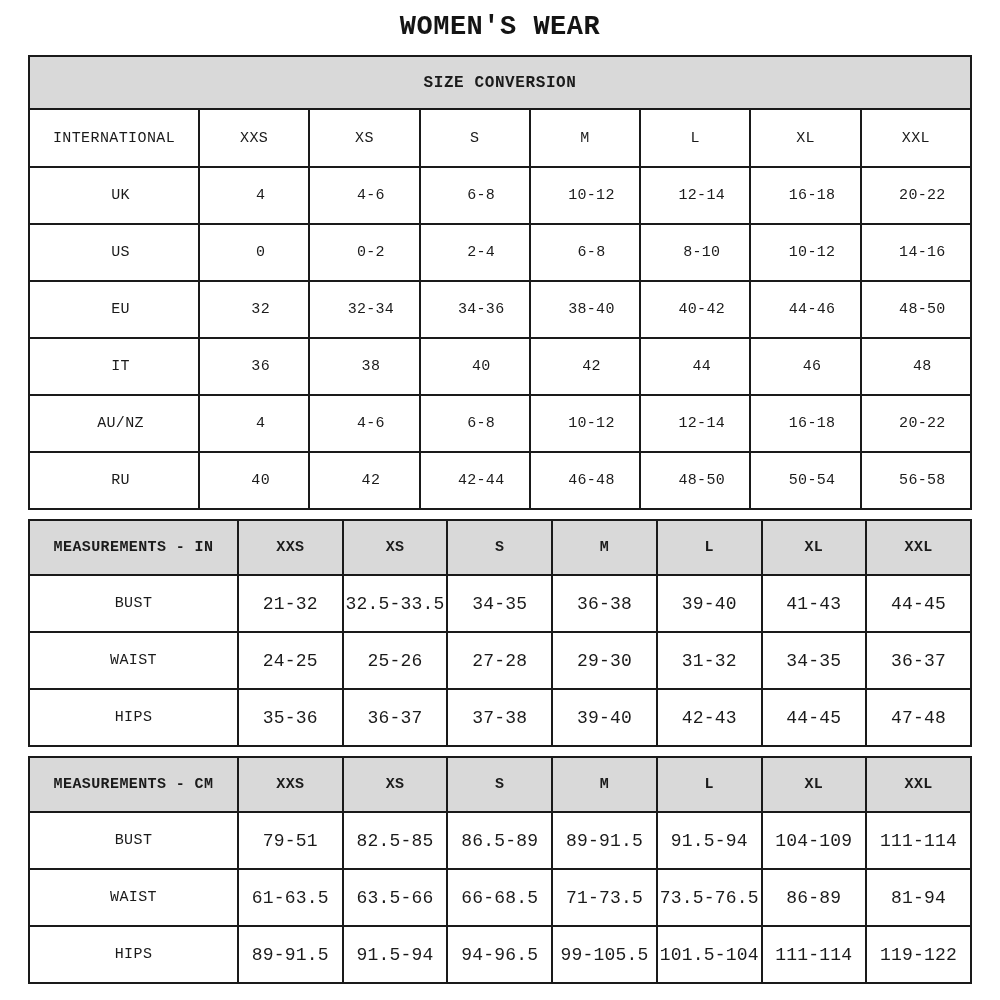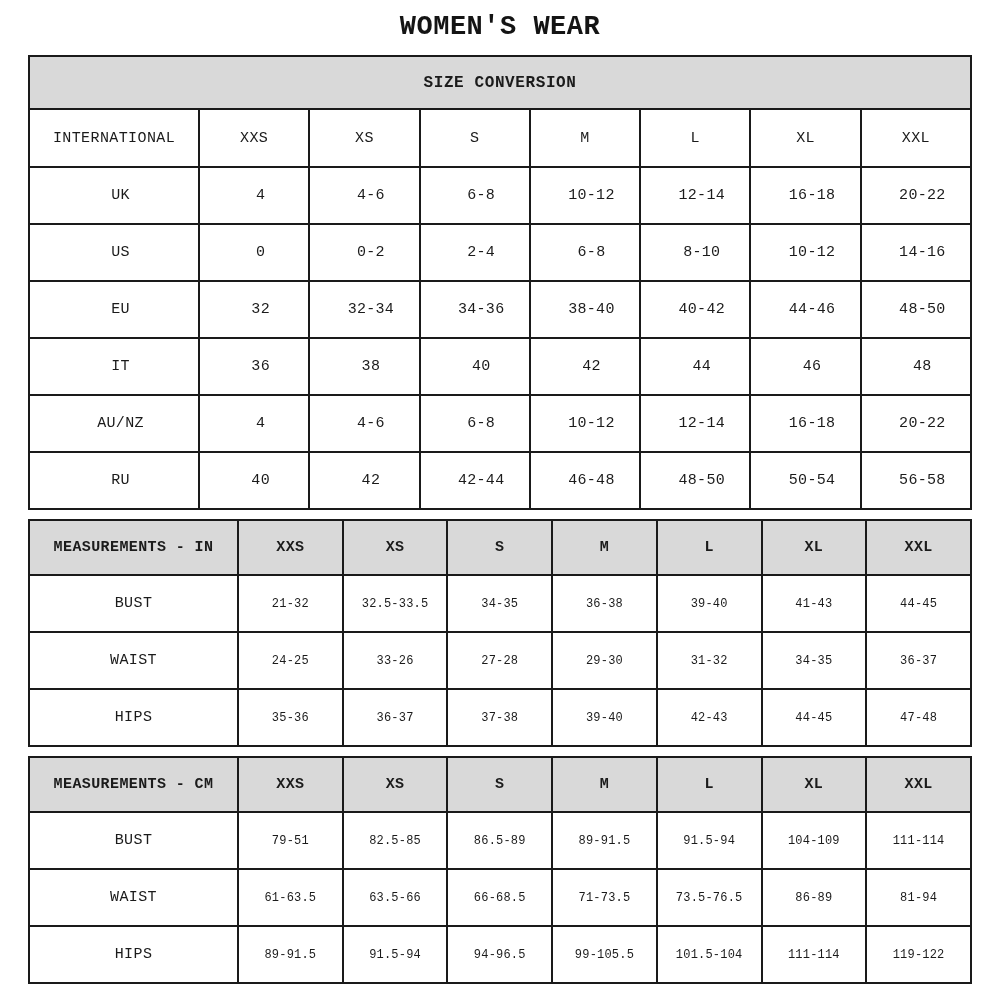--- a/index.html
+++ b/index.html
@@ -59,21 +59,21 @@
   .meas { margin-top: 9px; }
   .meas thead th {
     background: #d9d9d9;
     font-weight: 700;
     font-size: 15px;
     letter-spacing: 0.4px;
     height: 53px;
   }
   .meas tbody tr { height: 57px; }
   .meas tbody th { font-size: 15px; letter-spacing: 0.4px; }
-  .meas tbody td { font-size: 12px; letter-spacing: 0.2px; }
+  .meas tbody td { font-size: 18px; letter-spacing: 0.2px; }
 </style>
 </head>
 <body>
 
 <div class="page">
 
   <h1 class="title">WOMEN'S WEAR</h1>
 
   <table class="tbl size-conv">
     <colgroup>
@@ -195,21 +195,21 @@
           <td>32.5-33.5</td>
           <td>34-35</td>
           <td>36-38</td>
           <td>39-40</td>
           <td>41-43</td>
           <td>44-45</td>
         </tr>
         <tr>
           <th>WAIST</th>
           <td>24-25</td>
-          <td>33-26</td>
+          <td>25-26</td>
           <td>27-28</td>
           <td>29-30</td>
           <td>31-32</td>
           <td>34-35</td>
           <td>36-37</td>
         </tr>
         <tr>
           <th>HIPS</th>
           <td>35-36</td>
           <td>36-37</td>

